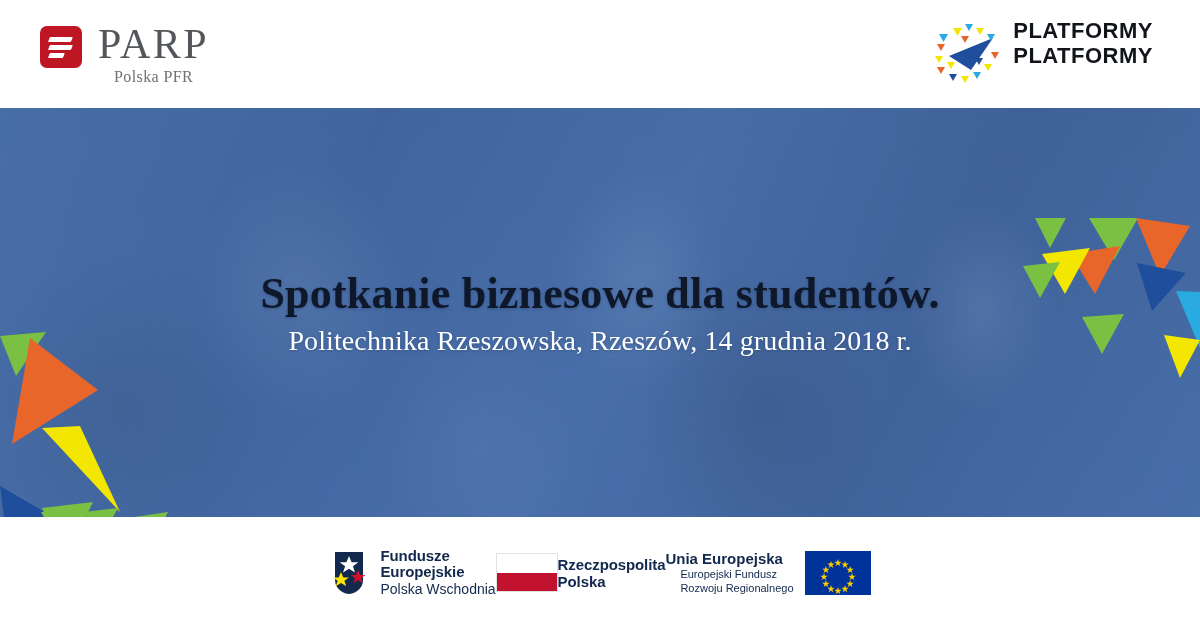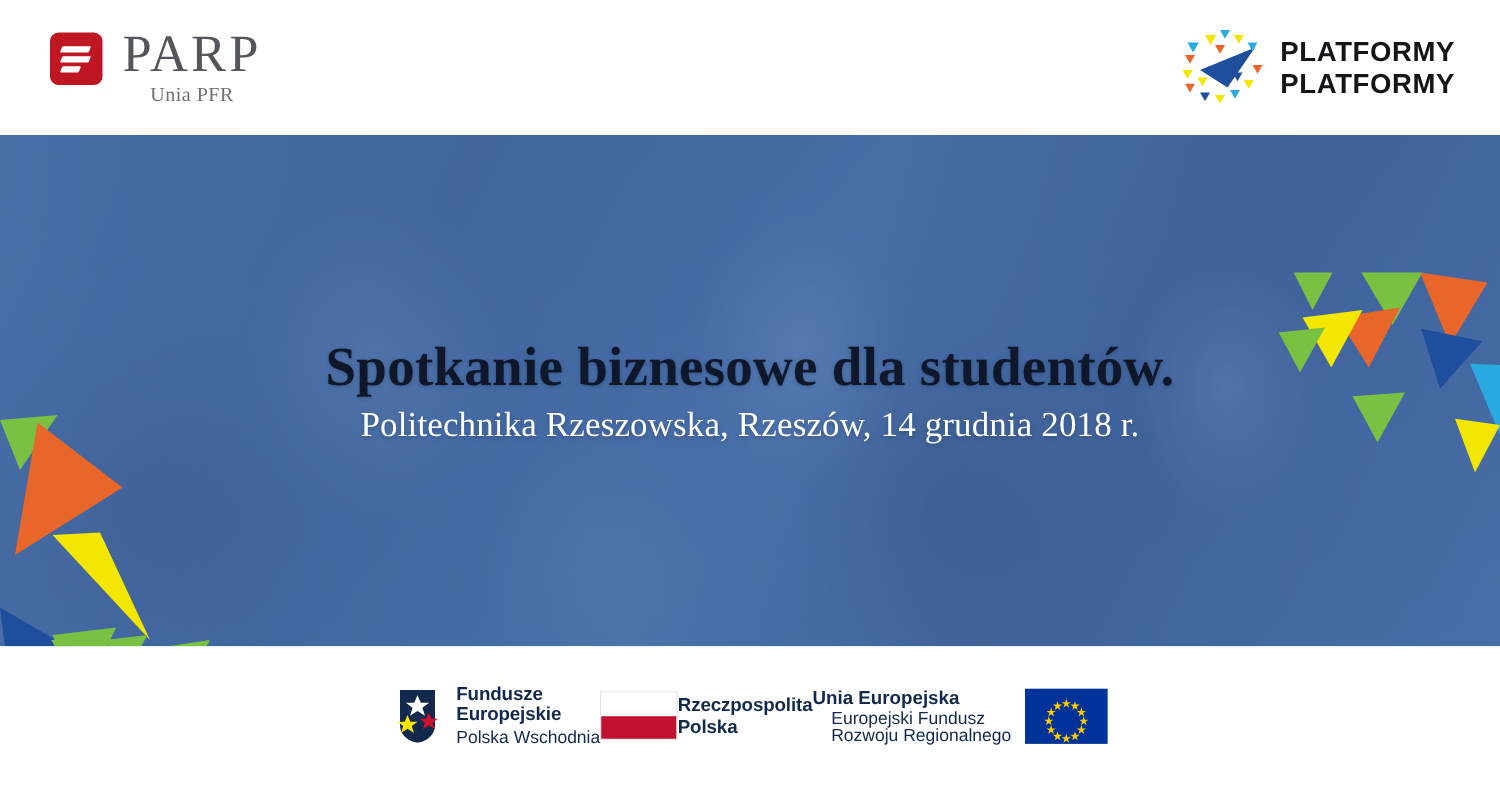--- a/index.html
+++ b/index.html
@@ -39,22 +39,22 @@
     line-height:44px;
   }
   .parp-sub{
     font-family:"Liberation Serif", serif;
     font-size:16px; color:#6e7175; letter-spacing:0.4px;
     text-align:center; margin-top:2px;
   }
 
   
   .ps-logo{
-    position:absolute; right:36px; top:18px;
-    display:flex; align-items:center;
+    position:absolute; right:47px; top:18px;
+    display:flex; align-items:flex-start;
   }
   .ps-mark{ width:72px; height:72px; position:relative; flex:none; }
   .ps-mark svg{ display:block; }
   .ps-text{
     margin-left:10px;
     font-family:"Liberation Sans", sans-serif;
     font-weight:bold; color:#111418;
     font-size:22px; line-height:25px; letter-spacing:0.5px;
   }
 
@@ -133,40 +133,40 @@
   .pl-flag .w{ height:50%; background:#ffffff; }
   .pl-flag .r{ height:50%; background:#c1122f; }
   .pl-txt{ }
   .pl-l1,.pl-l2{
     font-weight:bold; font-size:15px; line-height:17px; color:#12284c;
     letter-spacing:-0.1px;
   }
 
   .eu-txt{ margin-right:11px; text-align:left; }
   .eu-l1{ font-weight:bold; font-size:15px; line-height:17px; color:#12284c; }
-  .eu-l2,.eu-l3{ font-size:14px; line-height:14px; color:#12284c;margin-left:15px; }
+  .eu-l2,.eu-l3{ font-size:11px; line-height:14px; color:#12284c;margin-left:15px; }
   .eu-flag{
     width:66px; height:44px; flex:none; background:#003399;
     position:relative;
   }
 </style>
 </head>
 <body>
 
 <div class="topbar">
 
   <div class="parp-logo">
     <div class="parp-mark">
       <div class="stripe s1"></div>
       <div class="stripe s2"></div>
       <div class="stripe s3"></div>
     </div>
     <div class="parp-textwrap">
       <div class="parp-word">PARP</div>
-      <div class="parp-sub">Unia PFR</div>
+      <div class="parp-sub">Polska PFR</div>
     </div>
   </div>
 
   <div class="ps-logo">
     <div class="ps-mark">
       <svg width="72" height="72" viewBox="0 0 72 72">
         <polygon points="18,38 62,20 40,52" fill="#1f4e9c"></polygon>
         <polygon points="8,16 17,16 12.5,24" fill="#29abe2"></polygon>
         <polygon points="22,10 31,10 26.5,18" fill="#f3e600"></polygon>
         <polygon points="34,6 42,6 38,13" fill="#29abe2"></polygon>

